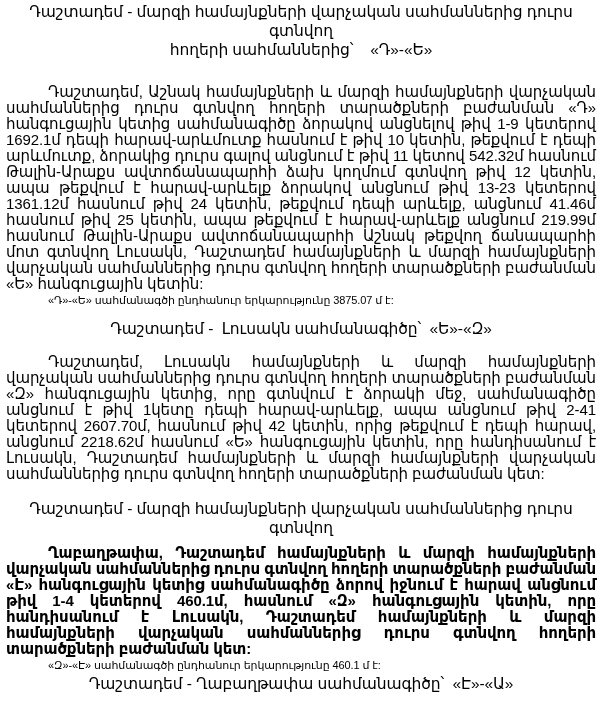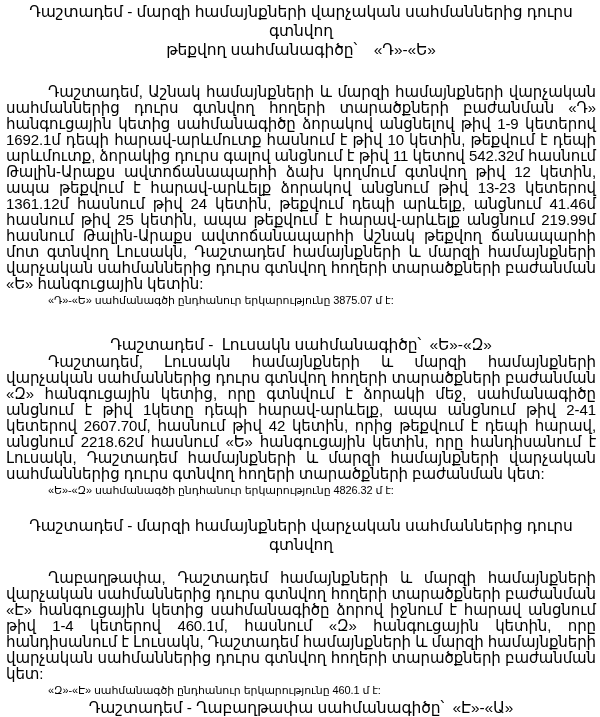--- a/index.html
+++ b/index.html
@@ -39,43 +39,42 @@
     }
     .summary {
       font-size: 11px;
       line-height: 16.3px;
       margin: 0;
       padding-left: 42px;
       letter-spacing: -0.1px;
     }
     #t1 { padding-top: 2px; }
     #p1 { margin-top: 25px; }
-    #t2 { margin-top: 27px; }
-    #p2 { }
+    #t2 { margin-top: 11px; }
+    #p2 { margin-top: 16px; }
     #t3 { margin-top: 17px; }
-    #p3 { margin-top: 16px; }
+    #p3 { margin-top: 8px; font-weight: bold; }
     #t4 { margin-top: 0; }
   </style>
 </head>
 <body>
 
 <div class="page">
 
   <div class="section-title" id="t1">
     <div>Դաշտադեմ - մարզի համայնքների վարչական սահմաններից դուրս գտնվող</div>
-    <div style="white-space:pre;">թեքվող սահմանագիծը՝    «Դ»-«Ե»</div>
+    <div style="white-space:pre;">հողերի սահմաններից՝    «Դ»-«Ե»</div>
   </div>
   <p class="para" id="p1">Դաշտադեմ, Աշնակ համայնքների և մարզի համայնքների վարչական սահմաններից դուրս գտնվող հողերի տարածքների բաժանման «Դ» հանգուցային կետից սահմանագիծը ձորակով անցնելով թիվ 1-9 կետերով 1692.1մ դեպի հարավ-արևմուտք հասնում է թիվ 10 կետին, թեքվում է դեպի արևմուտք, ձորակից դուրս գալով անցնում է թիվ 11 կետով 542.32մ հասնում Թալին-Արաքս ավտոճանապարհի ձախ կողմում գտնվող թիվ 12 կետին, ապա թեքվում է հարավ-արևելք ձորակով անցնում թիվ 13-23 կետերով 1361.12մ հասնում թիվ 24 կետին, թեքվում  դեպի արևելք, անցնում 41.46մ հասնում թիվ 25 կետին, ապա թեքվում է հարավ-արևելք անցնում 219.99մ հասնում Թալին-Արաքս ավտոճանապարհի Աշնակ թեքվող ճանապարհի մոտ գտնվող Լուսակն, Դաշտադեմ համայնքների և մարզի համայնքների վարչական սահմաններից դուրս գտնվող հողերի տարածքների բաժանման «Ե» հանգուցային կետին:</p>
   <p class="summary">«Դ»-«Ե» սահմանագծի ընդհանուր երկարությունը 3875.07 մ է:</p>
 
   <div class="section-title" id="t2">
     <div style="white-space:pre;">Դաշտադեմ -  Լուսակն սահմանագիծը՝  «Ե»-«Զ»</div>
   </div>
   <p class="para" id="p2">Դաշտադեմ, Լուսակն համայնքների և մարզի համայնքների վարչական սահմաններից դուրս գտնվող հողերի տարածքների բաժանման «Զ» հանգուցային կետից, որը գտնվում է ձորակի մեջ, սահմանագիծը անցնում է թիվ 1կետը դեպի հարավ-արևելք, ապա անցնում թիվ 2-41 կետերով 2607.70մ,  հասնում թիվ 42 կետին, որից թեքվում է դեպի հարավ, անցնում 2218.62մ հասնում «Ե» հանգուցային կետին, որը հանդիսանում է Լուսակն, Դաշտադեմ համայնքների և մարզի համայնքների վարչական սահմաններից դուրս գտնվող հողերի տարածքների բաժանման կետ:</p>
-  <p class="summary">«Ե»-«Զ» սահմանագծի ընդհանուր երկարությունը 4826.32 մ է:</p>
 
   <div class="section-title" id="t3">
     <div>Դաշտադեմ - մարզի համայնքների վարչական սահմաններից դուրս գտնվող</div>
   </div>
   <p class="para" id="p3">Ղաբաղթափա, Դաշտադեմ համայնքների և մարզի համայնքների վարչական սահմաններից դուրս գտնվող հողերի տարածքների բաժանման «Է» հանգուցային կետից սահմանագիծը ձորով իջնում է հարավ անցնում թիվ 1-4 կետերով 460.1մ, հասնում «Զ» հանգուցային կետին, որը հանդիսանում է Լուսակն, Դաշտադեմ համայնքների և մարզի համայնքների վարչական սահմաններից դուրս գտնվող հողերի տարածքների բաժանման կետ:</p>
   <p class="summary">«Զ»-«Է» սահմանագծի ընդհանուր երկարությունը 460.1 մ է:</p>
 
   <div class="section-title" id="t4">
     <div style="white-space:pre;">Դաշտադեմ - Ղաբաղթափա սահմանագիծը՝  «Է»-«Ա»</div>
   </div>

